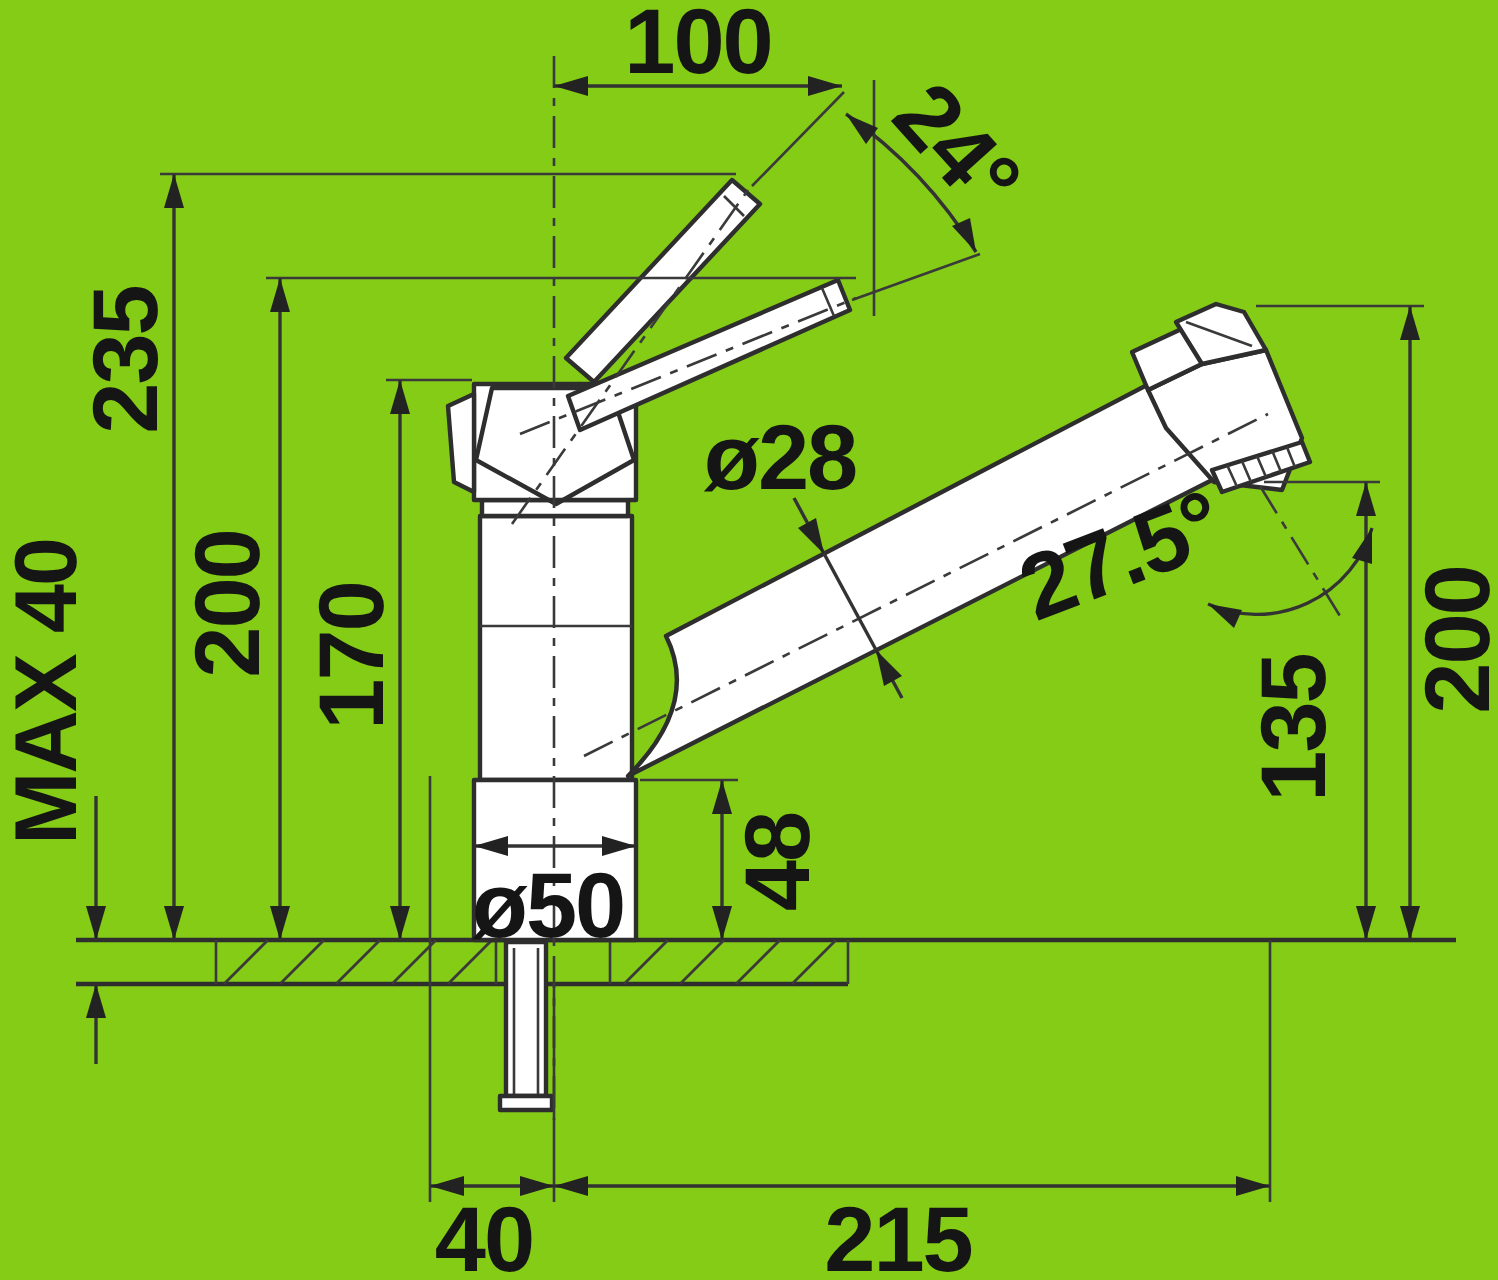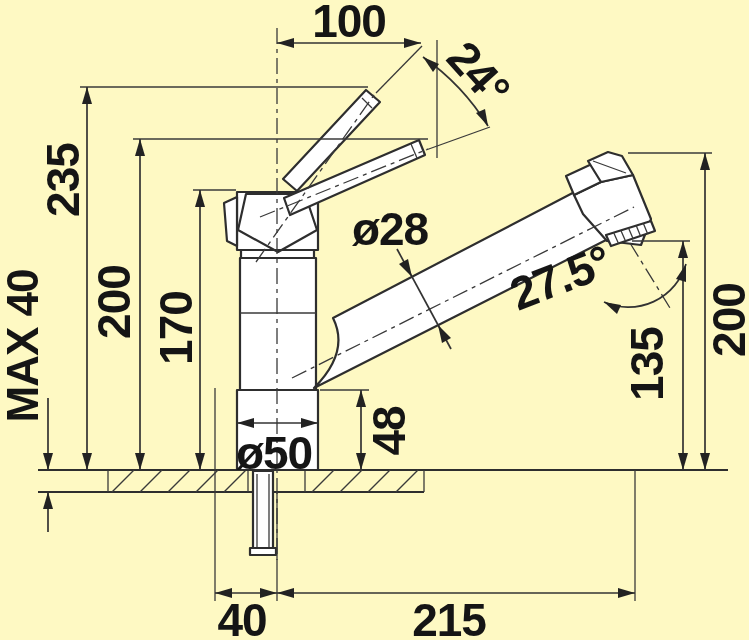--- a/index.html
+++ b/index.html
@@ -1,16 +1,16 @@
 <!DOCTYPE html>
 <html><head>
 <meta charset="utf-8">
 <style>
   html,body{margin:0;padding:0;background:#fff;}
-  .stage{position:relative;width:749px;height:640px;background:#fef9c3;overflow:hidden;
+  .stage{position:relative;width:749px;height:640px;background:#84cc16;overflow:hidden;
          font-family:"Liberation Sans", sans-serif;}
   svg{display:block}
   text{font-family:"Liberation Sans","DejaVu Sans",sans-serif;font-weight:700;fill:#151515;}
   .dimtxt{font-size:46px;letter-spacing:-1px;}
   .dimtxt-sm{font-size:44px;letter-spacing:-1px;}
   .outline{stroke:#2e2e2e;stroke-width:2.2;fill:#ffffff;stroke-linejoin:round;}
   .outline-nf{stroke:#2e2e2e;stroke-width:2.2;fill:none;stroke-linejoin:round;}
   .dimline{stroke:#333;stroke-width:1.7;fill:none;}
   .thin{stroke:#3a3a3a;stroke-width:1.3;fill:none;}
   .cline{stroke:#3a3a3a;stroke-width:1.3;fill:none;stroke-dasharray:16 5 4 5;}

